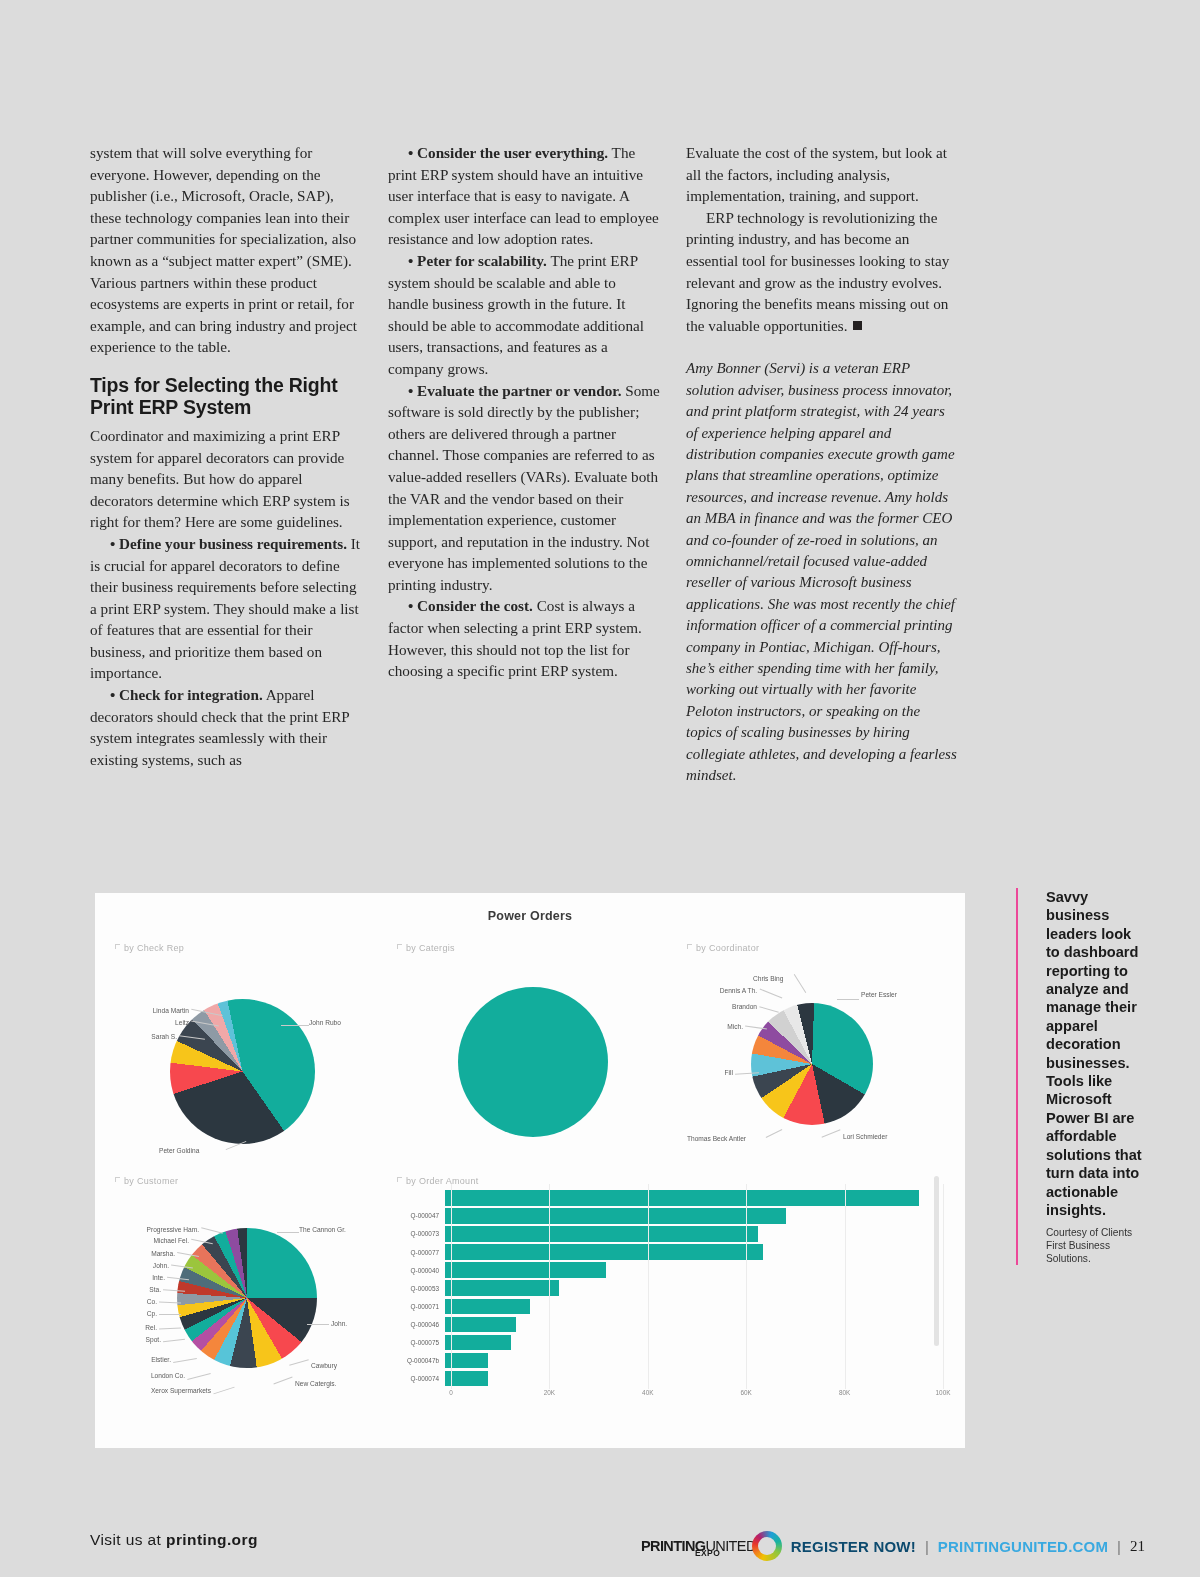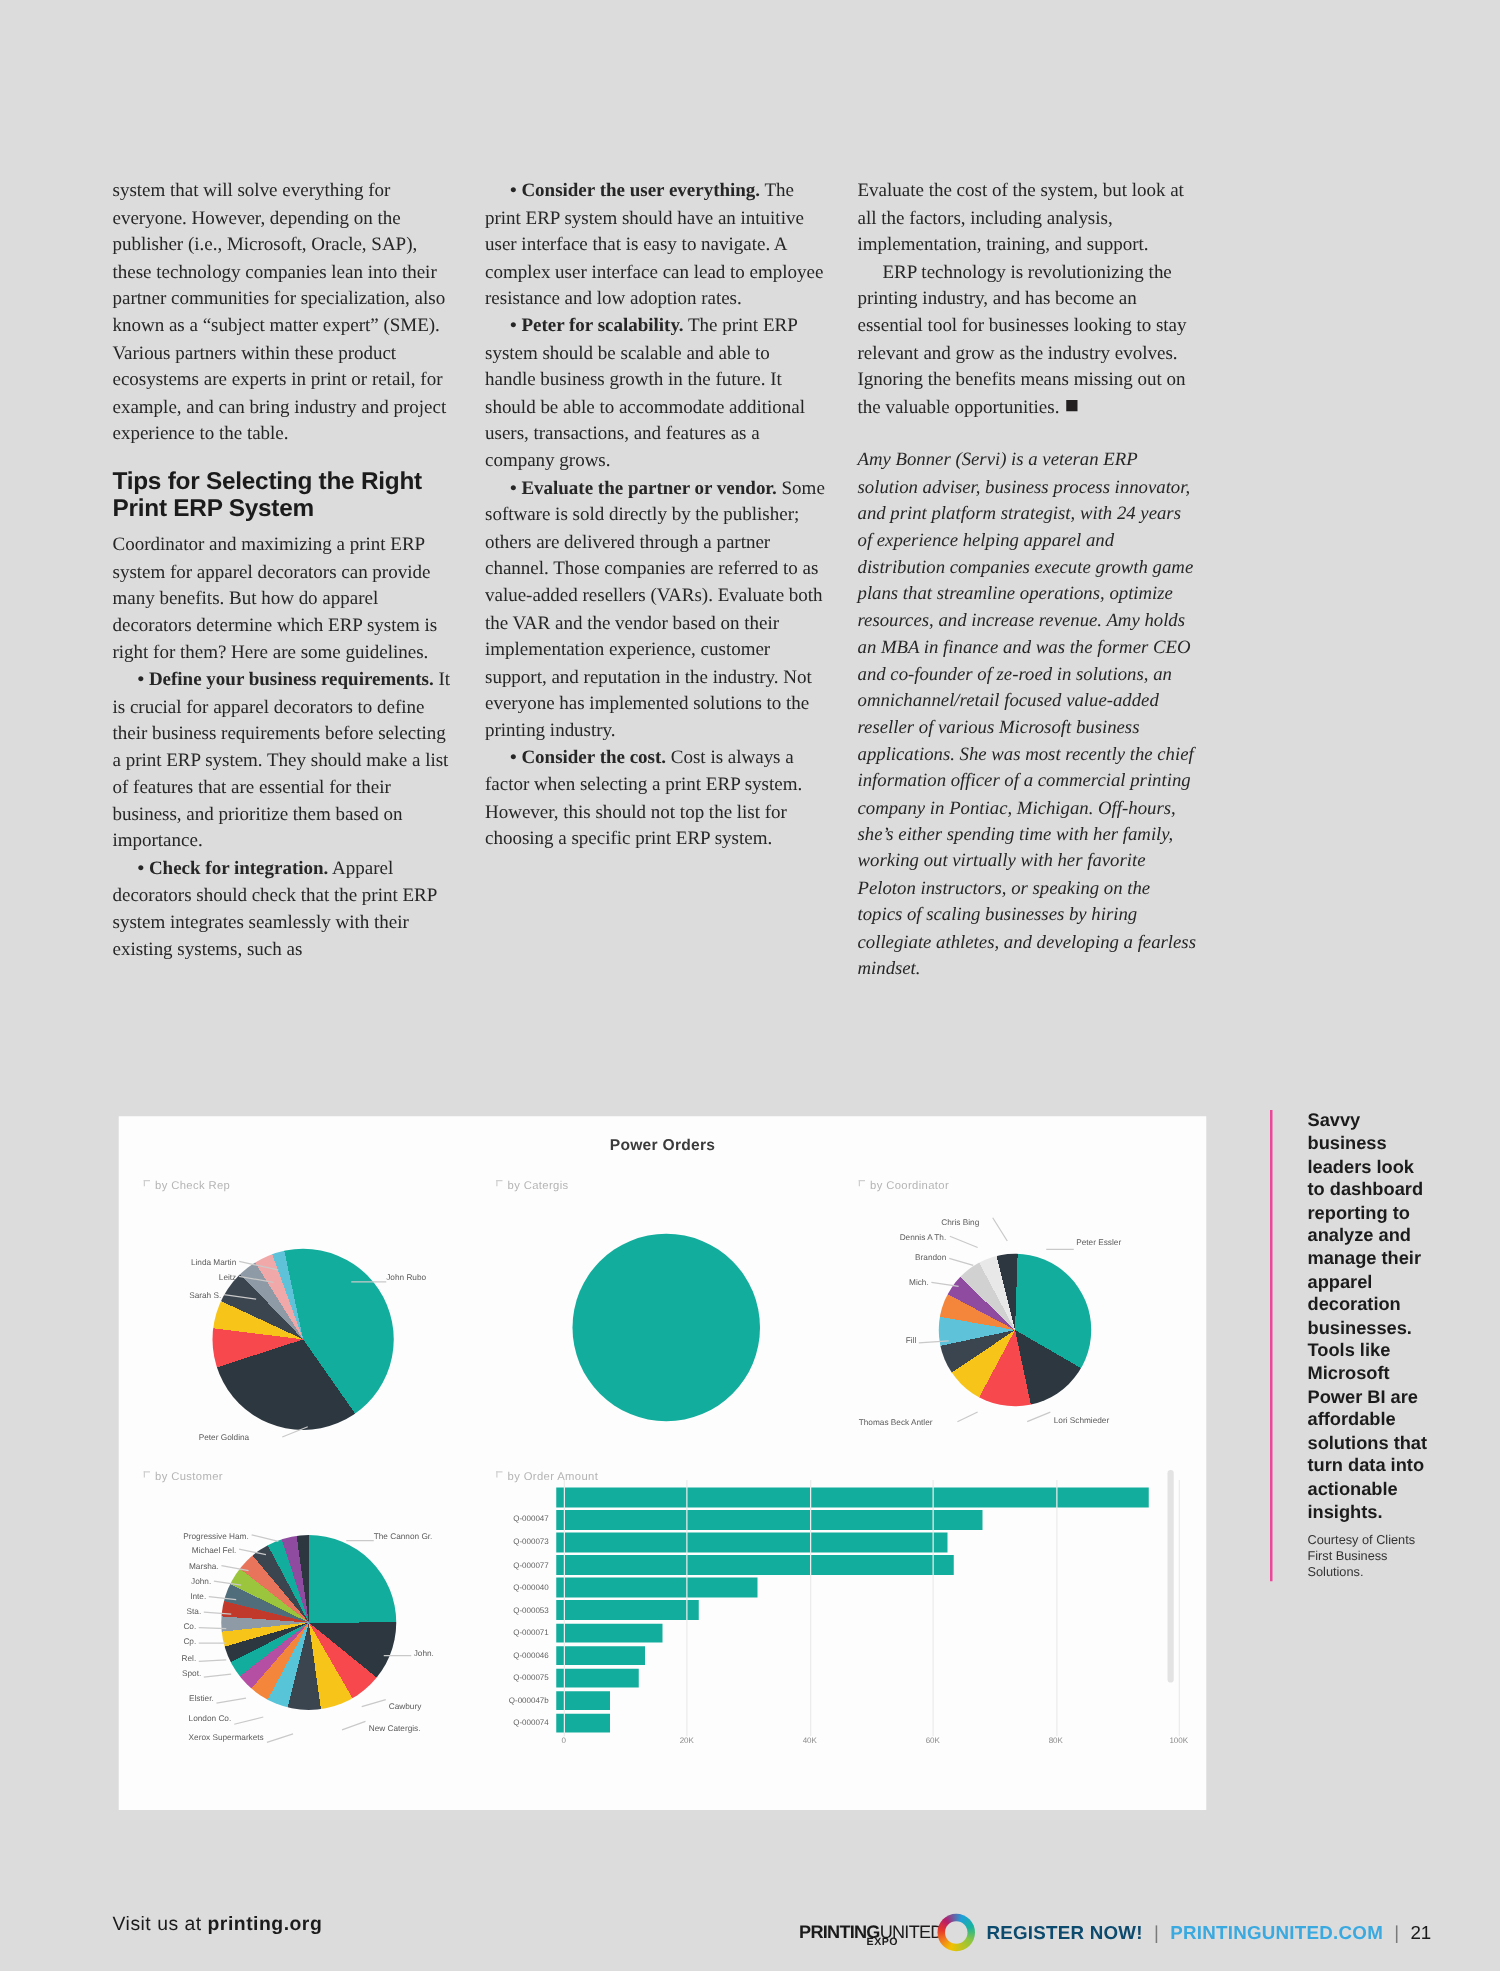--- a/index.html
+++ b/index.html
@@ -260,21 +260,21 @@
   }
   .sep { color:#7a7a7a; font-size:15px; font-family:"Liberation Sans", sans-serif; }
   .url {
     font-family:"Liberation Sans", sans-serif;
     font-weight:bold;
     font-size:15px;
     color:#3aa9e0;
     letter-spacing:0.2px;
   }
   .pageno {
-    font-family:Liberation Sans, sans-serif;
+    font-family:Liberation Serif, serif;
     font-size:15px;
     color:#1b1b1b;
   }
 </style>
 </head>
 <body>
 
 <div class="columns">
 
   <div class="col">

